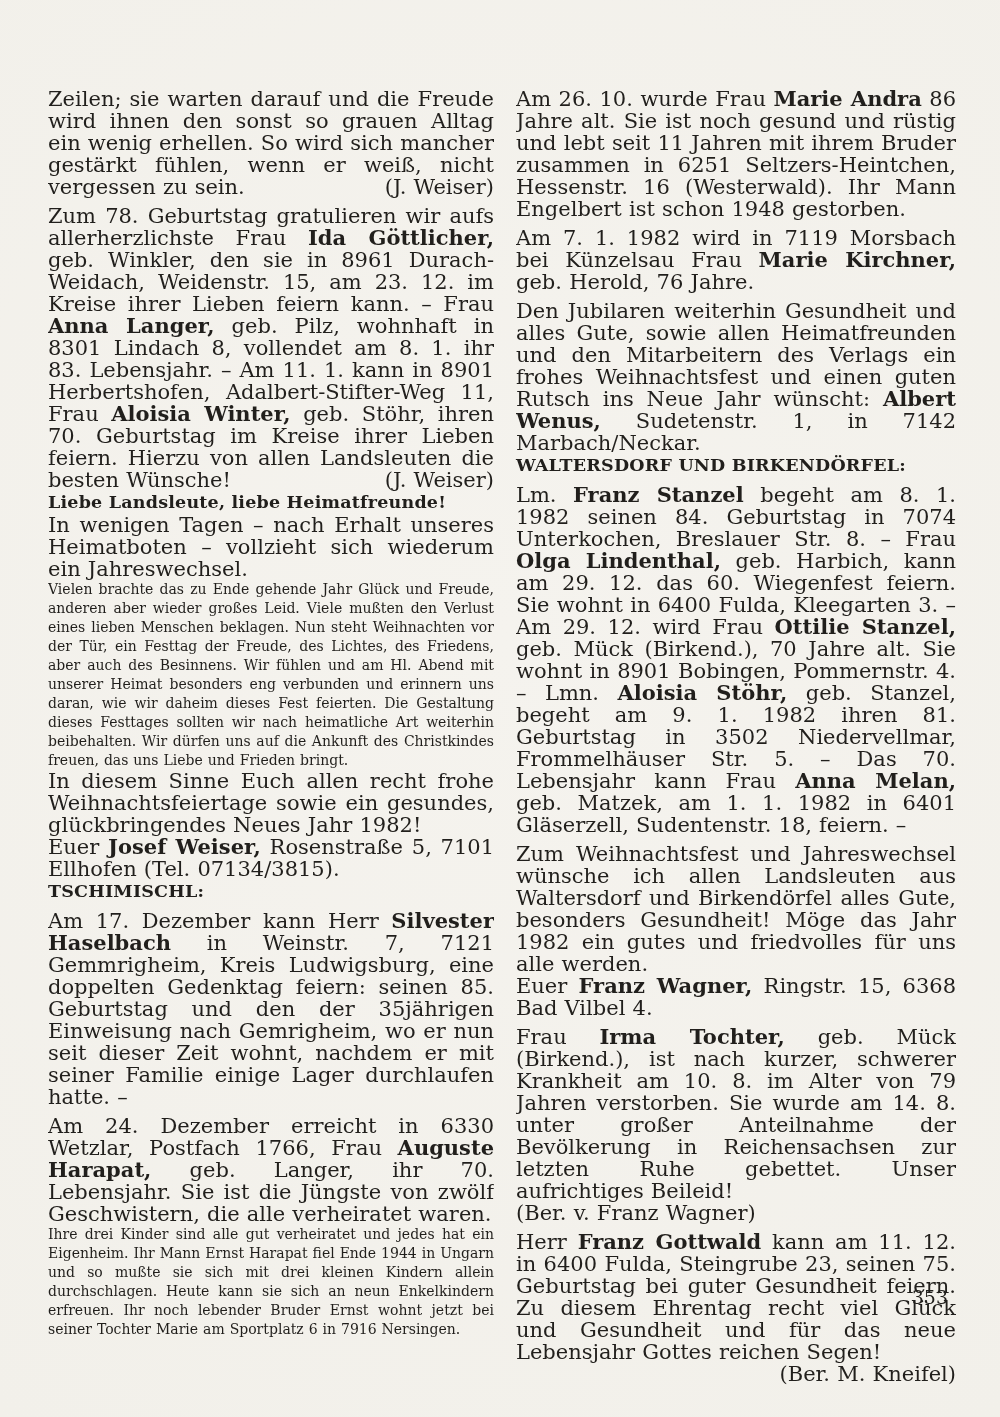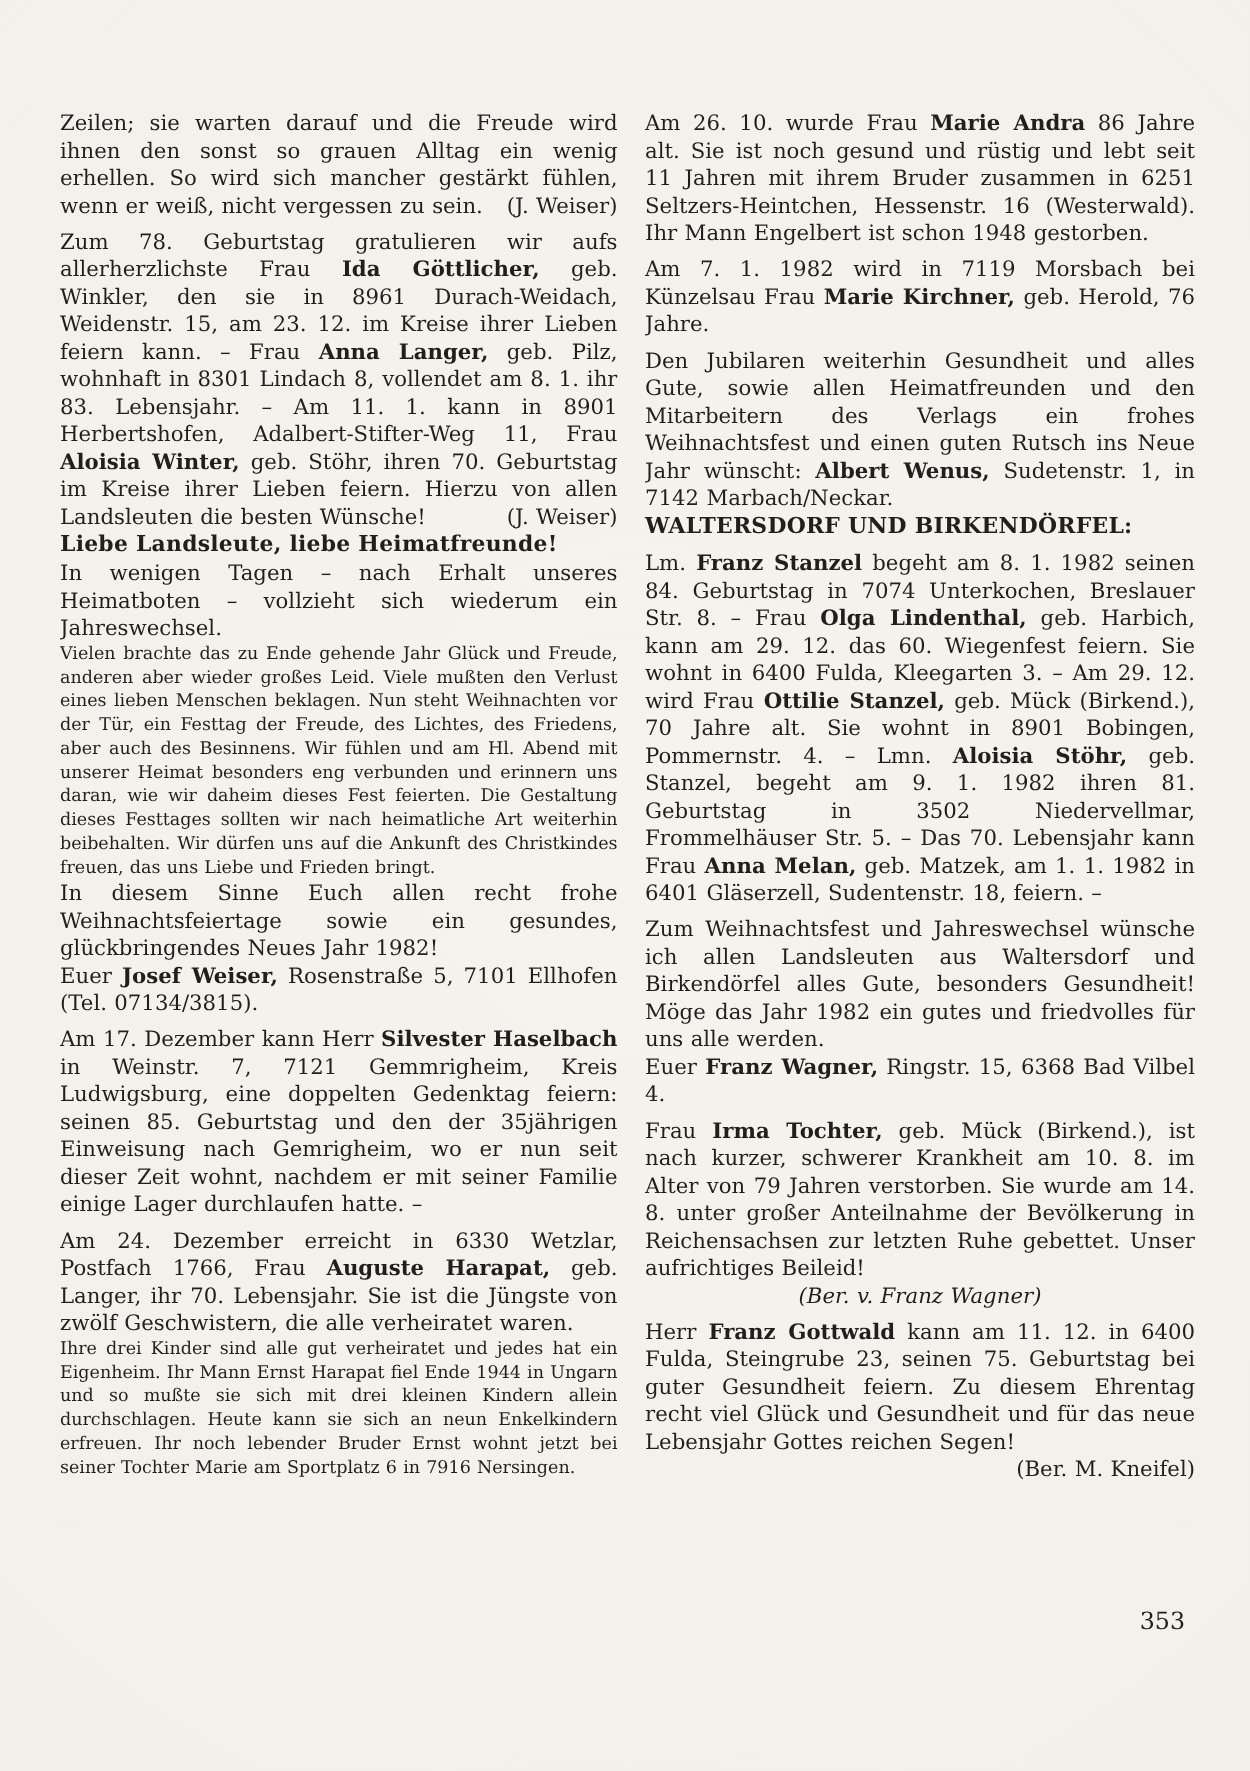--- a/index.html
+++ b/index.html
@@ -23,33 +23,33 @@
     display: flex;
     gap: 22px;
     padding: 88px 44px 0 48px;
   }
   .col { width: 446px; flex: 0 0 auto; }
   .col.right { width: 440px; }
   .block { margin: 7px 0 0; }
   .col > .block:first-child { margin-top: 0; }
   .block.joined { margin-top: 0; }
   p.para {
-    font-size: 17px;
+    font-size: 21px;
     line-height: 22px;
     text-align: justify;
     hyphens: auto;
     -webkit-hyphens: auto;
     overflow: hidden;
     word-spacing: 0.5px;
   }
   p.para.small {
     font-size: 14px;
     line-height: 19px;
   }
-  p.para.align-right { text-align: center; font-style: italic; }
+  p.para.align-right { text-align: left; }
   .heading {
     font-weight: bold;
     font-size: 17.5px;
     line-height: 23px;
     margin-top: 0;
     letter-spacing: 0.2px;
   }
   b { font-weight: bold; }
   .sig { float: right; padding-left: 10px; }
   .page-number {
@@ -65,20 +65,21 @@
 
 <div class="page">
   <div class="columns">
     <div class="col left">
         <p class="para block">Zeilen; sie warten darauf und die Freude wird ihnen den sonst so grauen Alltag ein wenig erhellen. So wird sich mancher gestärkt fühlen, wenn er weiß, nicht vergessen zu sein.<span class="sig">(J. Weiser)</span></p>
         <p class="para block">Zum 78. Geburtstag gratulieren wir aufs allerherzlichste Frau <b>Ida Göttlicher,</b> geb. Winkler, den sie in 8961 Durach-Weidach, Weidenstr. 15, am 23. 12. im Kreise ihrer Lieben feiern kann. – Frau <b>Anna Langer,</b> geb. Pilz, wohnhaft in 8301 Lindach 8, vollendet am 8. 1. ihr 83. Lebensjahr. – Am 11. 1. kann in 8901 Herbertshofen, Adalbert-Stifter-Weg 11, Frau <b>Aloisia Winter,</b> geb. Stöhr, ihren 70. Geburtstag im Kreise ihrer Lieben feiern. Hierzu von allen Landsleuten die besten Wünsche!<span class="sig">(J. Weiser)</span></p>
         <div class="heading block">Liebe Landsleute, liebe Heimatfreunde!</div>
         <p class="para block joined">In wenigen Tagen – nach Erhalt unseres Heimatboten – vollzieht sich wiederum ein Jahreswechsel.</p>
         <p class="para block small joined">Vielen brachte das zu Ende gehende Jahr Glück und Freude, anderen aber wieder großes Leid. Viele mußten den Verlust eines lieben Menschen beklagen. Nun steht Weihnachten vor der Tür, ein Festtag der Freude, des Lichtes, des Friedens, aber auch des Besinnens. Wir fühlen und am Hl. Abend mit unserer Heimat besonders eng verbunden und erinnern uns daran, wie wir daheim dieses Fest feierten. Die Gestaltung dieses Festtages sollten wir nach heimatliche Art weiterhin beibehalten. Wir dürfen uns auf die Ankunft des Christkindes freuen, das uns Liebe und Frieden bringt.</p>
         <p class="para block joined">In diesem Sinne Euch allen recht frohe Weihnachtsfeiertage sowie ein gesundes, glückbringendes Neues Jahr 1982!<br>Euer <b>Josef Weiser,</b> Rosenstraße 5, 7101 Ellhofen (Tel. 07134/3815).</p>
+        <div class="heading block">TSCHIMISCHL:</div>
         <p class="para block">Am 17. Dezember kann Herr <b>Silvester Haselbach</b> in Weinstr. 7, 7121 Gemmrigheim, Kreis Ludwigsburg, eine doppelten Gedenktag feiern: seinen 85. Geburtstag und den der 35jährigen Einweisung nach Gemrigheim, wo er nun seit dieser Zeit wohnt, nachdem er mit seiner Familie einige Lager durchlaufen hatte. –</p>
         <p class="para block">Am 24. Dezember erreicht in 6330 Wetzlar, Postfach 1766, Frau <b>Auguste Harapat,</b> geb. Langer, ihr 70. Lebensjahr. Sie ist die Jüngste von zwölf Geschwistern, die alle verheiratet waren.</p>
         <p class="para block small joined">Ihre drei Kinder sind alle gut verheiratet und jedes hat ein Eigenheim. Ihr Mann Ernst Harapat fiel Ende 1944 in Ungarn und so mußte sie sich mit drei kleinen Kindern allein durchschlagen. Heute kann sie sich an neun Enkelkindern erfreuen. Ihr noch lebender Bruder Ernst wohnt jetzt bei seiner Tochter Marie am Sportplatz 6 in 7916 Nersingen.</p>
       </div>
     <div class="col right">
         <p class="para block">Am 26. 10. wurde Frau <b>Marie Andra</b> 86 Jahre alt. Sie ist noch gesund und rüstig und lebt seit 11 Jahren mit ihrem Bruder zusammen in 6251 Seltzers-Heintchen, Hessenstr. 16 (Westerwald). Ihr Mann Engelbert ist schon 1948 gestorben.</p>
         <p class="para block">Am 7. 1. 1982 wird in 7119 Morsbach bei Künzelsau Frau <b>Marie Kirchner,</b> geb. Herold, 76 Jahre.</p>
         <p class="para block">Den Jubilaren weiterhin Gesundheit und alles Gute, sowie allen Heimatfreunden und den Mitarbeitern des Verlags ein frohes Weihnachtsfest und einen guten Rutsch ins Neue Jahr wünscht: <b>Albert Wenus,</b> Sudetenstr. 1, in 7142 Marbach/Neckar.</p>
         <div class="heading block">WALTERSDORF UND BIRKENDÖRFEL:</div>
         <p class="para block">Lm. <b>Franz Stanzel</b> begeht am 8. 1. 1982 seinen 84. Geburtstag in 7074 Unterkochen, Breslauer Str. 8. – Frau <b>Olga Lindenthal,</b> geb. Harbich, kann am 29. 12. das 60. Wiegenfest feiern. Sie wohnt in 6400 Fulda, Kleegarten 3. – Am 29. 12. wird Frau <b>Ottilie Stanzel,</b> geb. Mück (Birkend.), 70 Jahre alt. Sie wohnt in 8901 Bobingen, Pommernstr. 4. – Lmn. <b>Aloisia Stöhr,</b> geb. Stanzel, begeht am 9. 1. 1982 ihren 81. Geburtstag in 3502 Niedervellmar, Frommelhäuser Str. 5. – Das 70. Lebensjahr kann Frau <b>Anna Melan,</b> geb. Matzek, am 1. 1. 1982 in 6401 Gläserzell, Sudentenstr. 18, feiern. –</p>

